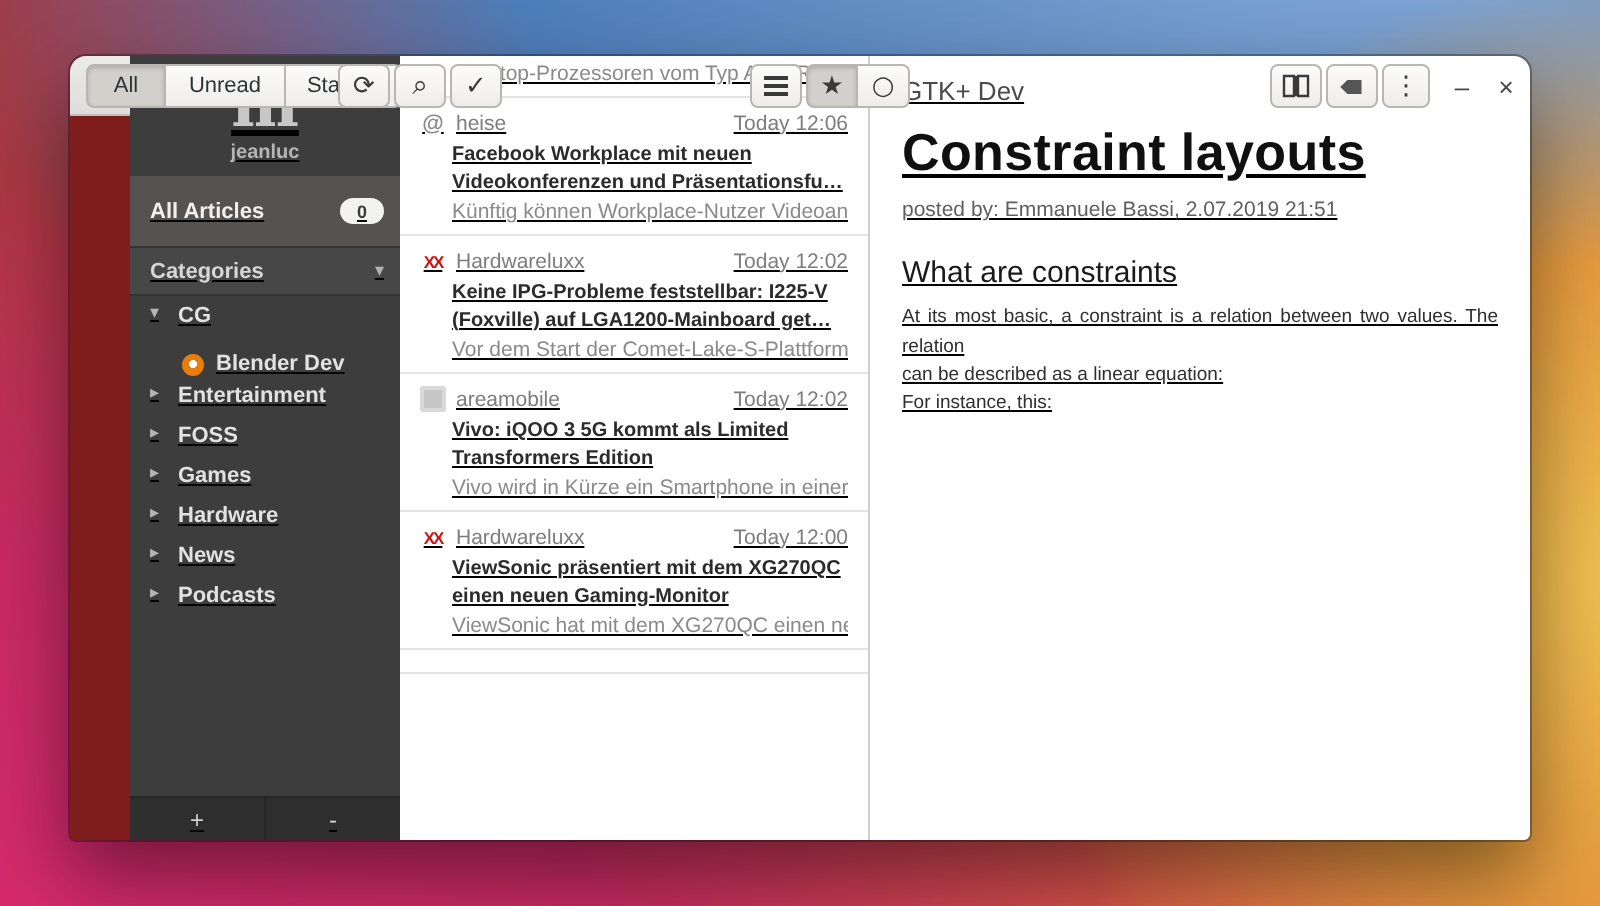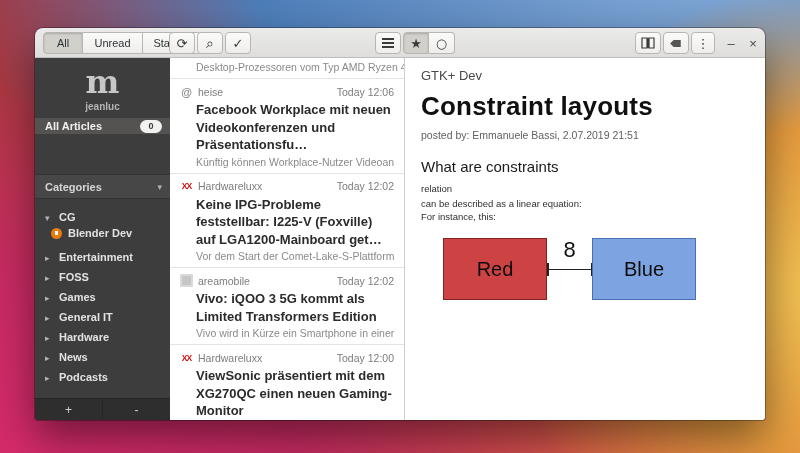--- a/index.html
+++ b/index.html
@@ -9,22 +9,22 @@
     background:
       radial-gradient(420px 420px at 101% 64%, #f0c052 0%, #e59a3e 38%, rgba(229,154,62,0) 72%),
       radial-gradient(950px 560px at 88% -12%, #86abd8 0%, #4d7db8 48%, rgba(77,125,184,0) 78%),
       radial-gradient(720px 520px at -2% 112%, #d92a6e 0%, #c72a62 45%, rgba(199,42,98,0) 82%),
       linear-gradient(135deg, #a53640 0%, #c44544 55%, #e2634b 100%);
   }
   .window {
     position:absolute; left:35px; top:28px; width:730px; height:392px;
     border-radius:8px 8px 3px 3px; overflow:hidden;
     box-shadow:0 18px 40px rgba(0,0,0,.45), 0 0 0 1px rgba(0,0,0,.30);
-    background:#a21caf;
-    display:flex; flex-direction:column;
+    background:#7f1d1d;
+    display:flex; flex-direction:row;text-decoration:underline;
   }
   
   .headerbar {
     position:relative; height:30px; flex:0 0 30px;
     background:linear-gradient(#ebebe9,#dedddb);
     border-bottom:1px solid #bfbeba;
   }
   .hbtn {
     position:absolute; top:4px; height:22px;
     background:linear-gradient(#fbfbfa,#eeedeb);
@@ -44,53 +44,53 @@
                linear-gradient(#3a3a3a,#3a3a3a) 0 8px/12px 2px no-repeat; }
   .winctl { position:absolute; top:4px; width:20px; height:22px; display:flex; align-items:center; justify-content:center;
     font-size:13px; color:#44484c; }
   
   .content { flex:1; display:flex; min-height:0; }
   
   .sidebar { width:135px; background:#3d3d3d; color:#dcdcdc; display:flex; flex-direction:column; font-size:11px; }
   .acct { padding:8px 4px 6px; text-align:center; }
   .logo-m { font-family:"DejaVu Serif","Liberation Serif",serif; font-weight:bold; font-size:32px; color:#c7c7c7; line-height:1; }
   .acct-name { font-size:10px; color:#b5b5b5; margin-top:3px; font-weight:bold; }
-  .allrow { height:16px; background:#555351; display:flex; align-items:center; padding:0 8px 0 10px; font-weight:bold; color:#f0f0f0; }
+  .allrow { height:35px; background:#555351; display:flex; align-items:center; padding:0 8px 0 10px; font-weight:bold; color:#f0f0f0; }
   .badge { margin-left:auto; background:#f2f2f0; color:#3a3a3a; border-radius:8px; min-width:22px; height:13px;
     font-size:9px; font-weight:bold; display:flex; align-items:center; justify-content:center; }
   .catshdr { height:25px; background:#474747; border-top:1px solid #343434; border-bottom:1px solid #343434;
-    display:flex; align-items:center; padding:0 8px 0 10px; color:#d6d6d6; font-weight:bold;margin-top:40px; }
+    display:flex; align-items:center; padding:0 8px 0 10px; color:#d6d6d6; font-weight:bold; }
   .catshdr .chev { margin-left:auto; }
   .chev { font-family:"DejaVu Sans",sans-serif; font-size:9px; color:#b3b3b3; }
   .arr-down::before { content:"▾"; }
   .arr-right::before { content:"▸"; }
   .tree { padding-top:4px; }
-  .trow { height:20px; display:flex; align-items:flex-end; gap:6px; padding-left:10px; font-weight:bold; color:#e2e2e2; }
+  .trow { height:20px; display:flex; align-items:flex-start; gap:6px; padding-left:10px; font-weight:bold; color:#e2e2e2; }
   .trow .chev { width:8px; }
-  .crow { height:20px; display:flex; align-items:center; gap:6px; padding-left:16px; font-weight:bold; color:#e2e2e2; }
+  .crow { height:20px; display:flex; align-items:center; gap:6px; padding-left:26px; font-weight:bold; color:#e2e2e2; }
   .fi { width:11px; height:11px; border-radius:50%; flex:0 0 11px; }
   .fi-blender { background:radial-gradient(circle at 50% 45%, #fff 0 2px, #e87d0d 2px 100%); }
   .fi-bnation { background:radial-gradient(circle at 50% 50%, #e87d0d 0 2.5px, #24496e 3px 100%); }
   .side-spacer { flex:1; }
   .side-foot { height:22px; background:#2e2e2e; display:flex; border-top:1px solid #262626; }
   .side-foot .half { flex:1; display:flex; align-items:center; justify-content:center; color:#cfcfcf; font-size:12px; }
   .side-foot .half:first-child { border-right:1px solid #262626; }
   
   .alist { width:235px; background:#fff; border-right:1px solid #cfcecb; overflow:hidden; font-size:10.5px; }
   .partial { padding:3px 10px 5px 26px; color:#8a8a8a; border-bottom:1px solid #e4e4e4;
     white-space:nowrap; overflow:hidden; }
   .arow { padding:6px 10px 5px 10px; border-bottom:1px solid #e4e4e4; }
   .arow-h { display:flex; align-items:center; gap:5px; color:#7d7d7d; }
   .arow-h .time { margin-left:auto; }
   .ficon { width:13px; height:13px; border-radius:2px; flex:0 0 13px; display:flex; align-items:center; justify-content:center;
     font-weight:bold; overflow:hidden; }
   .ficon.heise { color:#8a8a8a; font-size:11px; }
   .ficon.hwluxx { color:#cc1111; font-size:8.5px; letter-spacing:-1px; }
   .ficon.areamobile { background:#c6c6c6; box-shadow:inset 0 0 0 2px #d9d9d9; }
-  .atitle { margin:3px 0 2px 16px; font-size:13px; font-weight:bold; color:#2b2b2b; line-height:1.35; }
+  .atitle { margin:3px 0 2px 16px; font-size:10px; font-weight:bold; color:#2b2b2b; line-height:1.35; }
   .asumm { margin-left:16px; color:#8a8a8a; white-space:nowrap; overflow:hidden; }
   
   .reader { flex:1; background:#fff; padding:10px 16px 0 16px; overflow:hidden; }
   .r-feed { font-size:13px; color:#4a4a4a; }
   .r-title { margin-top:8px; font-size:26px; font-weight:bold; color:#101010; letter-spacing:.2px; }
   .r-byline { margin-top:7px; font-size:10.5px; color:#5f5f5f; }
   .r-h2 { margin-top:17px; font-size:15px; color:#1a1a1a; font-weight:normal; }
   .r-para { margin-top:7px; font-size:9.5px; color:#2f2f2f; line-height:1.55; }
   .jl { text-align:justify; text-align-last:justify; }
   .codeblock { margin:11px 0 0 0; background:#ededed; border-radius:3px; padding:10px 12px;
@@ -192,24 +192,20 @@
         <div class="trow">
           <span class="chev arr-right"></span>
           <span>FOSS</span>
         </div>
         <div class="trow">
           <span class="chev arr-right"></span>
           <span>Games</span>
         </div>
         <div class="trow">
           <span class="chev arr-right"></span>
-          <span>General IT</span>
-        </div>
-        <div class="trow">
-          <span class="chev arr-right"></span>
           <span>Hardware</span>
         </div>
         <div class="trow">
           <span class="chev arr-right"></span>
           <span>News</span>
         </div>
         <div class="trow">
           <span class="chev arr-right"></span>
           <span>Podcasts</span>
         </div>
@@ -271,30 +267,21 @@
       </div>
 
     </div>
 
     <div class="reader">
       <div class="r-feed">GTK+ Dev</div>
       <div class="r-title">Constraint layouts</div>
       <div class="r-byline">posted by: Emmanuele Bassi, 2.07.2019 21:51</div>
       <div class="r-h2">What are constraints</div>
       <div class="r-para">
+        <div class="jl">At its most basic, a constraint is a relation between two values. The</div>
         <div>relation</div>
         <div>can be described as a linear equation:</div>
       </div>
       <div class="r-para2">For instance, this:</div>
-      <div class="diagram">
-        <div class="dbox red">Red</div>
-        <div class="dim">
-          <span class="num">8</span>
-          <span class="line"></span>
-          <span class="cap l"></span>
-          <span class="cap r"></span>
-        </div>
-        <div class="dbox blue">Blue</div>
-      </div>
     </div>
 
   </div>
 </div>
 
 </body></html>

